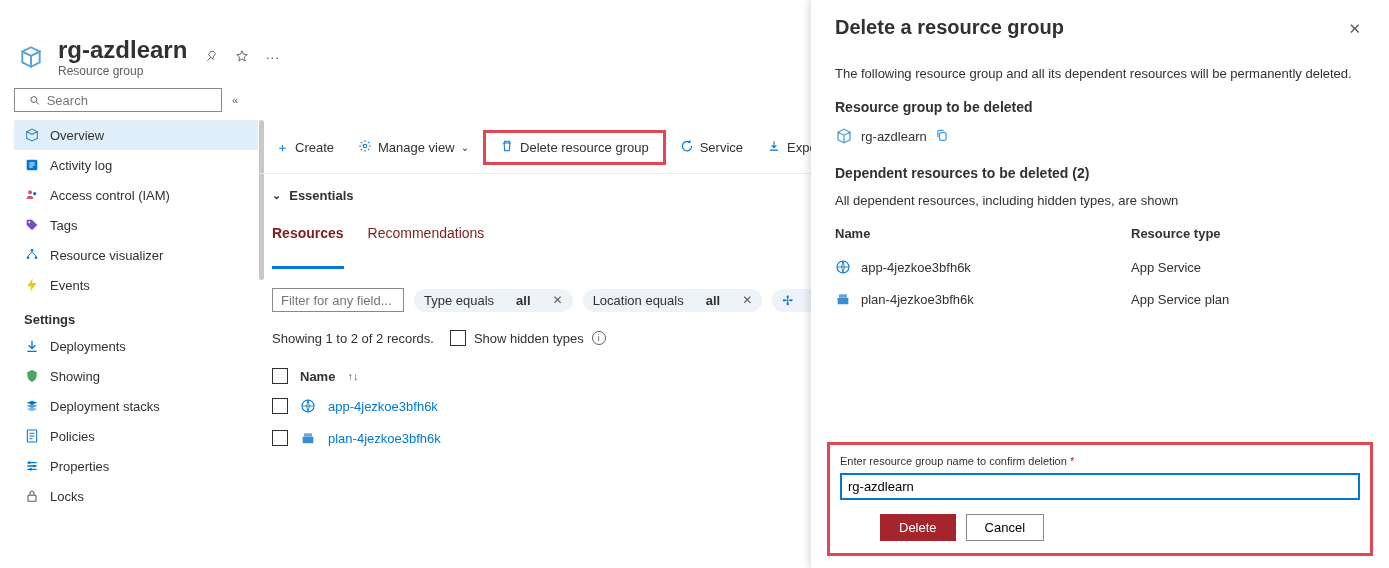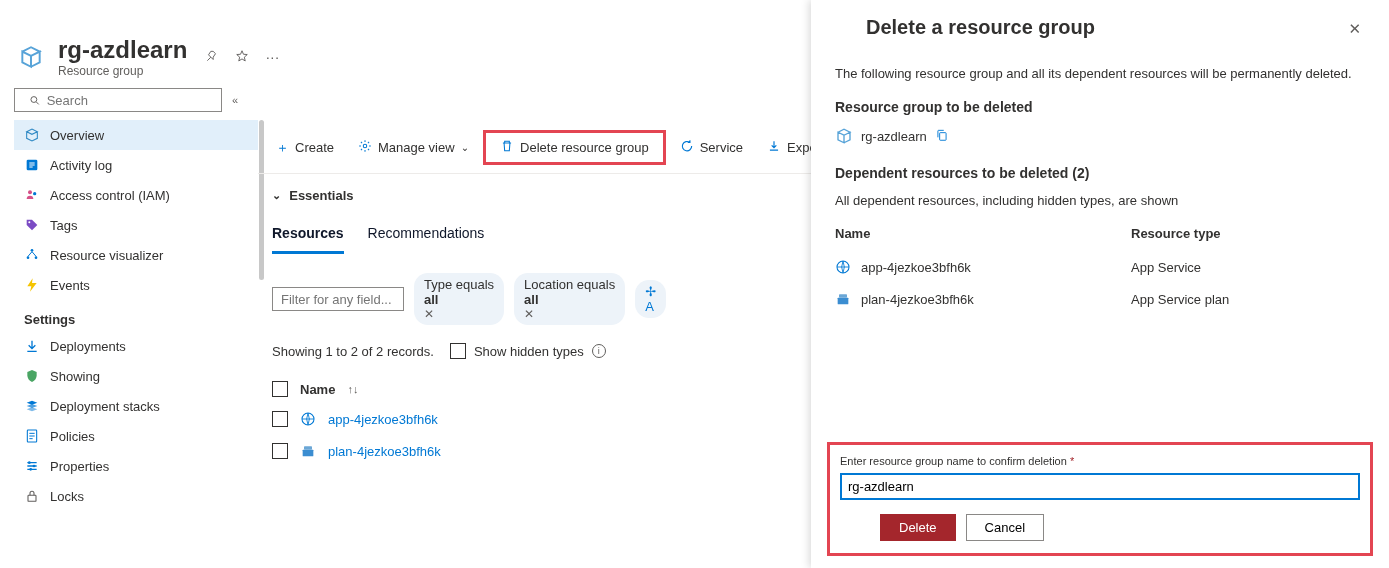--- a/index.html
+++ b/index.html
@@ -165,23 +165,23 @@
     }
     .essentials .chev { font-size: 11px; }
     
     .tabs {
       display: flex;
       gap: 24px;
       padding: 0 14px;
       border-bottom: 1px solid transparent;
     }
     .tab {
-      padding: 8px 0 10px;
+      padding: 8px 0 25px;
       font-size: 14px;
-      color: #0f172a;
+      color: #7f1d1d;
       cursor: pointer;
       border-bottom: 3px solid transparent;
     }
     .tab.active {
       font-weight: 600;
       border-bottom-color: #0078d4;
     }
     
     .filter-row {
       display: flex;
@@ -196,23 +196,22 @@
       padding: 0 8px;
       font-size: 13px;
     }
     .pill {
       background: #edf3f9;
       border-radius: 14px;
       padding: 4px 10px;
       font-size: 13px;
       display: flex;
       align-items: flex-start;
-      gap: 0;
+      gap: 22px;
       color: #323130;
-      flex-direction: column;
     }
     .pill .x { color: #605e5c; cursor: pointer; font-size: 12px; }
     .pill.add { color: #0078d4; }
     
     .records-row {
       display: flex;
       align-items: center;
       gap: 16px;
       padding: 8px 14px 16px;
       font-size: 13px;
@@ -273,21 +272,20 @@
     }
     .panel-header {
       display: flex;
       justify-content: space-between;
       align-items: flex-start;
       margin-bottom: 24px;
     }
     .panel-header h2 {
       font-size: 20px;
       font-weight: 600;
-      margin-left: 31px;
     }
     .close-btn {
       cursor: pointer;
       font-size: 15px;
       color: #605e5c;
       padding: 4px;
     }
     .panel-desc {
       font-size: 13px;
       color: #323130;

